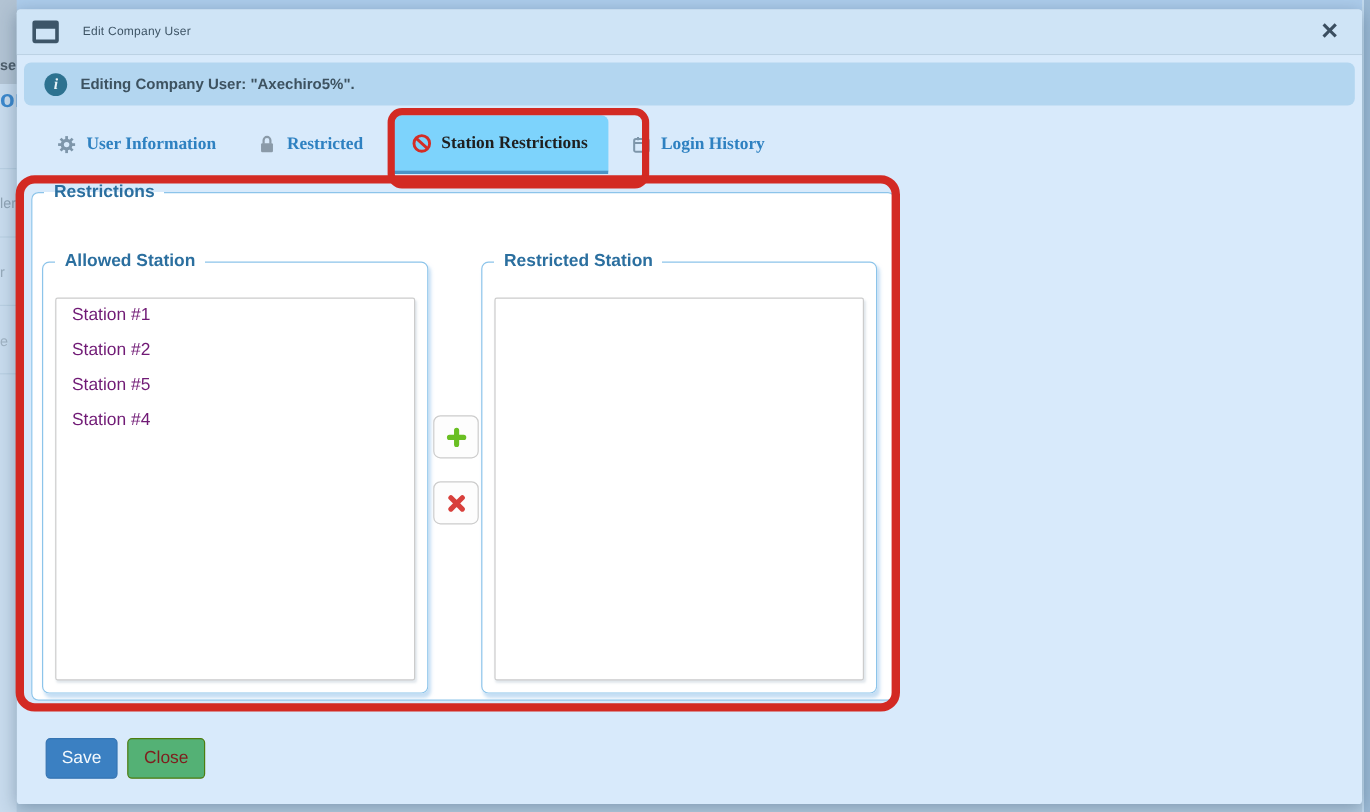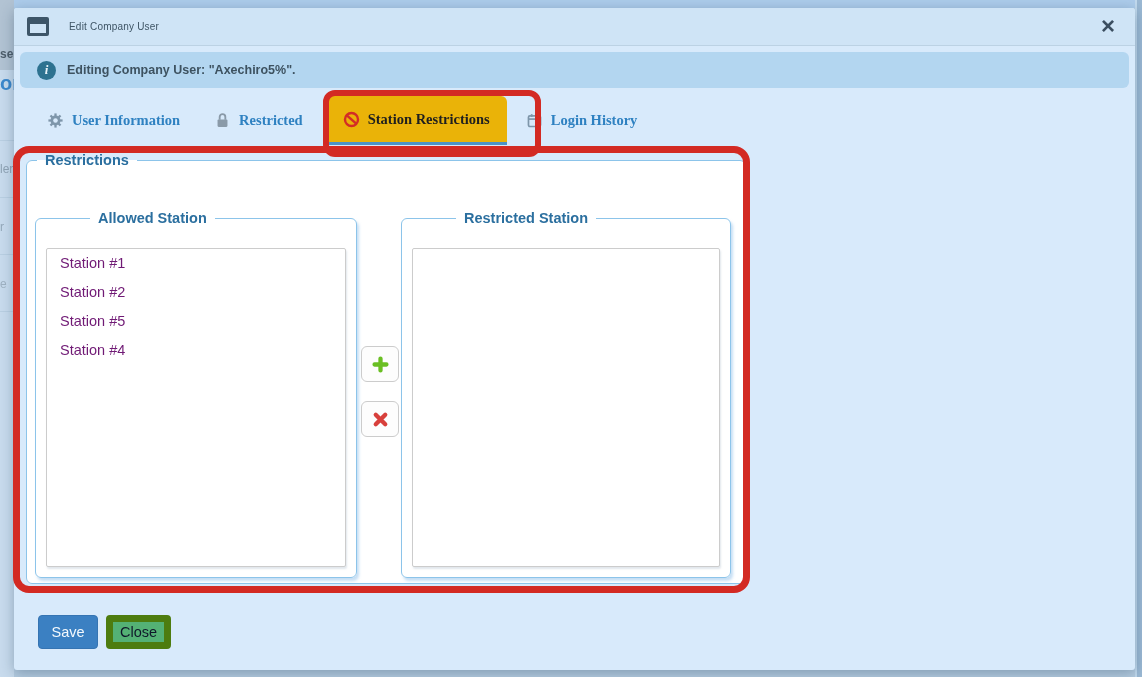--- a/index.html
+++ b/index.html
@@ -37,48 +37,48 @@
     border-radius:6px; display:flex; align-items:center; }
   .info-icon { width:19px; height:19px; border-radius:50%; background:#2d7290; color:#e8f3f8;
     font-family:"Liberation Serif", serif; font-style:italic; font-weight:bold; font-size:13px;
     display:flex; align-items:center; justify-content:center; margin-left:17px; }
   .banner-text { margin-left:11px; font-size:12.5px; font-weight:bold; color:#3d5260; }
 
   
   .tabs { position:absolute; left:16px; top:88px; height:49px; display:flex; align-items:stretch; }
   .tab { display:flex; align-items:center; gap:8px; padding:0 17px; font-size:14.5px; font-weight:bold;
     color:#2e81c1; cursor:pointer; border:none; background:transparent; font-family:Liberation Serif, serif; }
-  .tab.active { background:#eab308; color:#1f1f1f; border-radius:6px 6px 0 0;
+  .tab.active { background:#7dd3fc; color:#1f1f1f; border-radius:6px 6px 0 0;
     border-bottom:3px solid #4c93c6; margin-left:6px; margin-right:2px;justify-content:flex-end; }
   .tab-icon { display:inline-flex; width:17px; height:17px; }
   .tab-icon svg { width:17px; height:17px; }
 
   
   fieldset { position:absolute; border:1px solid #8cc4ea; border-radius:6px; background:#fff; }
   legend { font-size:14.5px; font-weight:bold; color:#2b6f9f; padding:0 8px; margin-left:10px; }
   .fs-outer { left:12px; top:144px; width:720px; height:432px; }
-  .fs-inner { box-shadow:2px 3px 3px rgba(150,195,235,.55);padding-left:44px; }
+  .fs-inner { box-shadow:2px 3px 3px rgba(150,195,235,.55); }
   .fs-allowed { left:8px; top:42px; width:322px; height:368px; }
   .fs-restricted { left:374px; top:42px; width:330px; height:368px; }
   .listbox { position:absolute; left:10px; top:22px; right:10px; bottom:10px;
     border:1px solid #cccccc; border-radius:2px; background:#fff; overflow:auto;
     box-shadow:1px 2px 2px rgba(170,185,200,.35); }
   .list-item { padding:7px 0 7px 13px; font-size:14.5px; color:#701a75; line-height:15px; cursor:pointer; }
 
   .move-col { position:absolute; left:334px; top:178px; width:38px; display:flex;
     flex-direction:column; gap:19px; }
   .move-btn { width:38px; height:36px; background:#fdfdfd; border:1px solid #ccc; border-radius:6px;
     display:flex; align-items:center; justify-content:center; cursor:pointer; }
   .move-btn svg { width:19px; height:19px; }
 
   
   .btn-save { position:absolute; left:24px; top:607px; width:60px; height:34px; background:#3b80c2;
     color:#f4f9fd; border:1px solid #3574b2; border-radius:4px; font-size:14.5px; cursor:pointer; font-family:inherit; }
   .btn-close { position:absolute; left:92px; top:607px; width:65px; height:34px; background:#54b175;
-    color:#0f172a; border:7px solid #4d7c0f; border-radius:4px; font-size:14.5px; cursor:pointer; font-family:inherit; }
+    color:#7f1d1d; border:1px solid #4d7c0f; border-radius:4px; font-size:14.5px; cursor:pointer; font-family:inherit; }
 
   
   .annot { position:absolute; border-style:solid; border-color:#d32a23; pointer-events:none; z-index:5; }
   .annot-tab { left:323px; top:90px; width:218px; height:67px; border-width:6px; border-radius:12px; }
   .annot-main { left:13px; top:146px; width:737px; height:447px; border-width:7px; border-radius:16px; }
 </style>
 </head>
 <body>
 
 <div class="strip-left">

